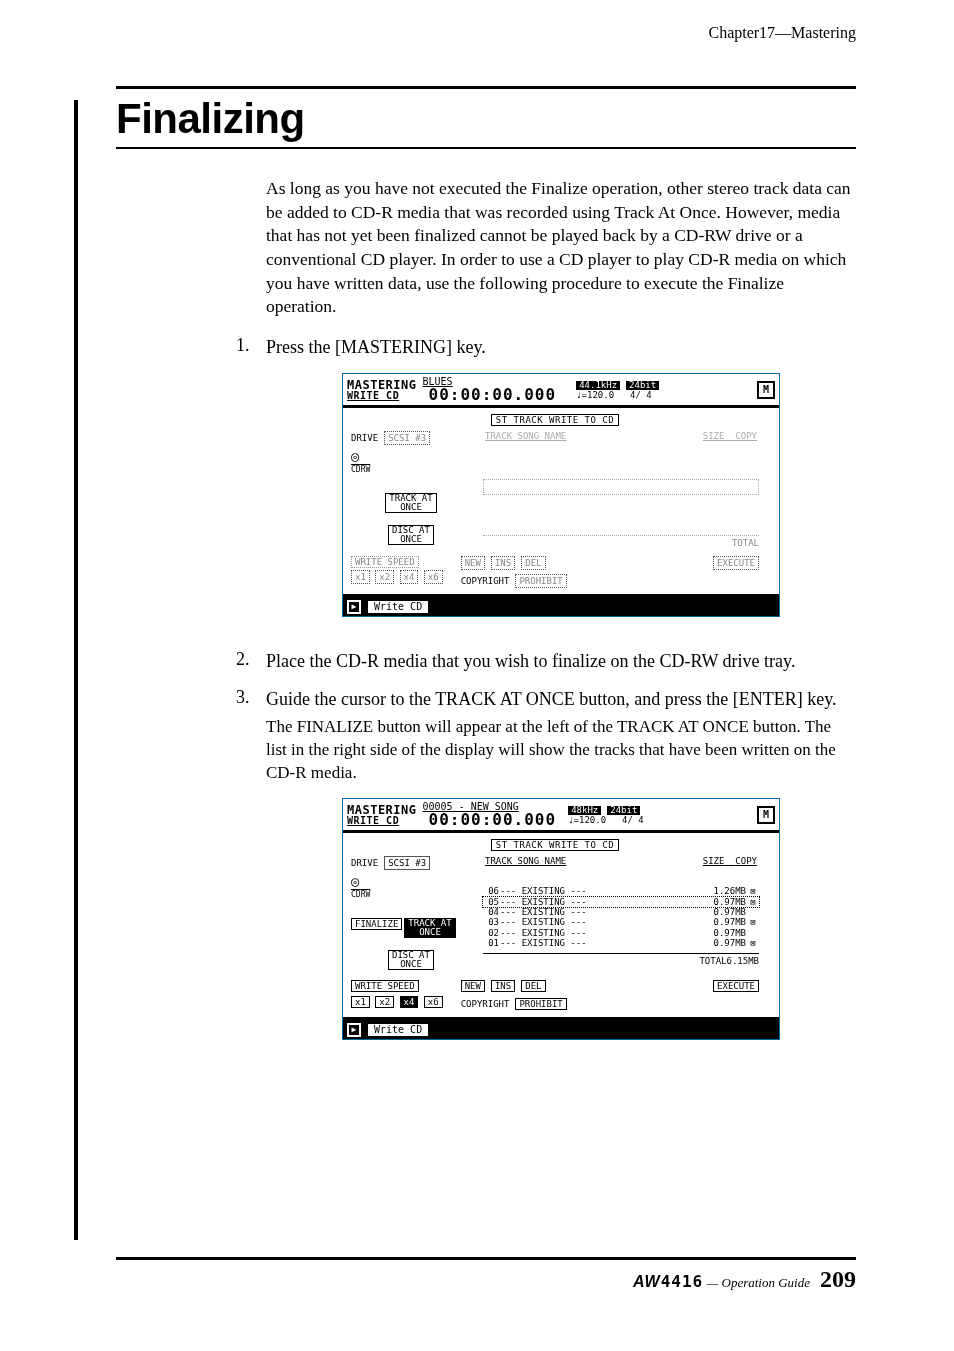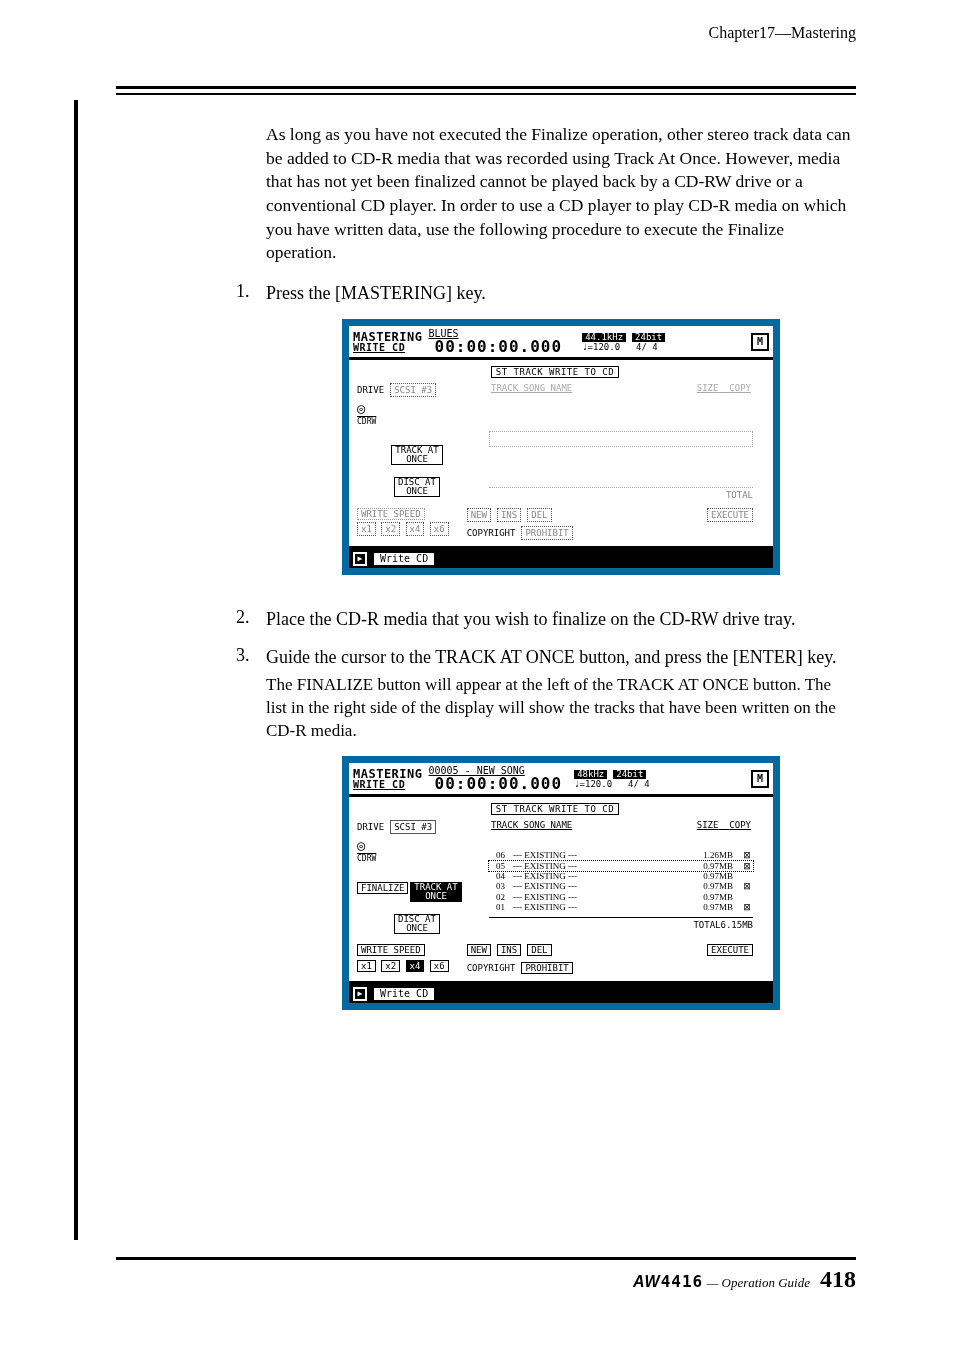--- a/index.html
+++ b/index.html
@@ -13,21 +13,21 @@
   .body-col { margin-left: 150px; width: 590px; }
   .para { font-size: 17.5px; line-height: 1.35; margin-bottom: 16px; }
   .num-step { display: flex; margin-left: -30px; margin-bottom: 14px; }
   .num-step .num { width: 30px; font-size: 18px; }
   .num-step .txt { flex: 1; font-size: 18px; line-height: 1.35; }
   .sub { font-size: 17px; line-height: 1.35; margin-left: 0; margin-bottom: 14px; }
   .screens { display:flex; justify-content:center; margin: 6px 0 32px 0; }
   .lcd { width: 438px; background: #fff; }
 
   
-  .lcd-frame { border: 7px solid #0369a1; font-family: "Lucida Console", Monaco, monospace; font-size: 10px; color:#000; }
+  .lcd-frame { border: 1px solid #0369a1; font-family: "Lucida Console", Monaco, monospace; font-size: 10px; color:#000; }
   .lcd-top { display:flex; align-items:center; border-bottom:3px solid #000; height: 34px; padding: 0 4px; gap:4px; }
   .lbl-mastering { font-weight:bold; font-size:12px; letter-spacing:0.5px; }
   .stack2 { display:flex; flex-direction:column; line-height:1; }
   .song-name { text-decoration: underline; font-size:10px; }
   .big-time { font-weight:bold; font-size:16px; letter-spacing:1px; padding:0 6px; }
   .pill { background:#000; color:#fff; padding:0 3px; font-size:9px; display:inline-block; }
   .tiny { font-size:9px; }
   .m-badge { margin-left:auto; width:18px; height:18px; border:2px solid #000; display:flex; align-items:center; justify-content:center; font-weight:bold; font-size:10px; }
 
   .lcd-body { padding: 6px 20px 6px 8px; }
@@ -39,21 +39,21 @@
   .field-label { font-size:9px; }
   .btn { display:inline-block; border:1px solid #000; padding:0 3px; font-size:9px; margin:1px 0; }
   .btn.inv { background:#000; color:#fff; }
   .dotted-box { border:1px dotted #555; padding:1px 3px; display:inline-block; color:#888; font-size:9px; }
   .cd-icon { font-size:14px; line-height:1; }
   .cd-lab { font-size:8px; text-decoration: overline; }
   .list-head { display:flex; justify-content:space-between; font-size:9px; text-decoration:underline; padding:0 2px; }
   .list-head.dim { color:#aaa; text-decoration-color:#aaa; }
   .list-box { border:1px dotted #aaa; min-height:16px; margin-top:2px; }
   .tracklist { font-size:9px; line-height:1.15; margin-top:4px; }
-  .trk { display:flex; gap:8px;font-family:Liberation Serif, serif; }
+  .trk { display:flex; gap:1px; }
   .trk .n { width:16px; text-align:right; }
   .trk .name { flex:1; }
   .trk .sz { width:46px; text-align:right; }
   .trk .cp { width:12px; text-align:center; }
   .total-row { display:flex; justify-content:flex-end; border-top:1px solid #000; margin-top:4px; padding-top:2px; font-size:9px; }
   .bot-controls { display:flex; align-items:flex-start; gap:18px; margin-top:8px; }
   .ws { font-size:9px; }
   .ws .ws-label { border:1px dotted #999; display:inline-block; padding:0 3px; color:#888; }
   .ws .speeds { margin-top:2px; }
   .copy-row { display:flex; align-items:center; gap:6px; margin-top:4px; font-size:9px; }
@@ -73,20 +73,21 @@
 </head>
 <body>
 
 <div class="page">
   <div class="left-rule"></div>
 
   <div class="content">
     <div class="running-head">Chapter17—Mastering</div>
 
     <div class="rule-top"></div>
+    <h1 class="title">Finalizing</h1>
     <div class="rule-bottom"></div>
 
     <div class="body-col">
       <p class="para">As long as you have not executed the Finalize operation, other stereo track data can be added to CD-R media that was recorded using Track At Once. However, media that has not yet been finalized cannot be played back by a CD-RW drive or a conventional CD player. In order to use a CD player to play CD-R media on which you have written data, use the following procedure to execute the Finalize operation.</p>
 
       <div class="num-step">
         <div class="num">1.</div>
         <div class="txt">Press the [MASTERING] key.</div>
       </div>
 
@@ -329,15 +330,15 @@
       </div>
 
     </div>
   </div>
 
   <div class="footer-rule">
     <span>
       <span class="aw">AW</span><span class="aw-num">4416</span>
       <span class="opguide">— Operation Guide</span>
     </span>
-    <span class="pagenum">418</span>
+    <span class="pagenum">209</span>
   </div>
 </div>
 
 </body></html>

